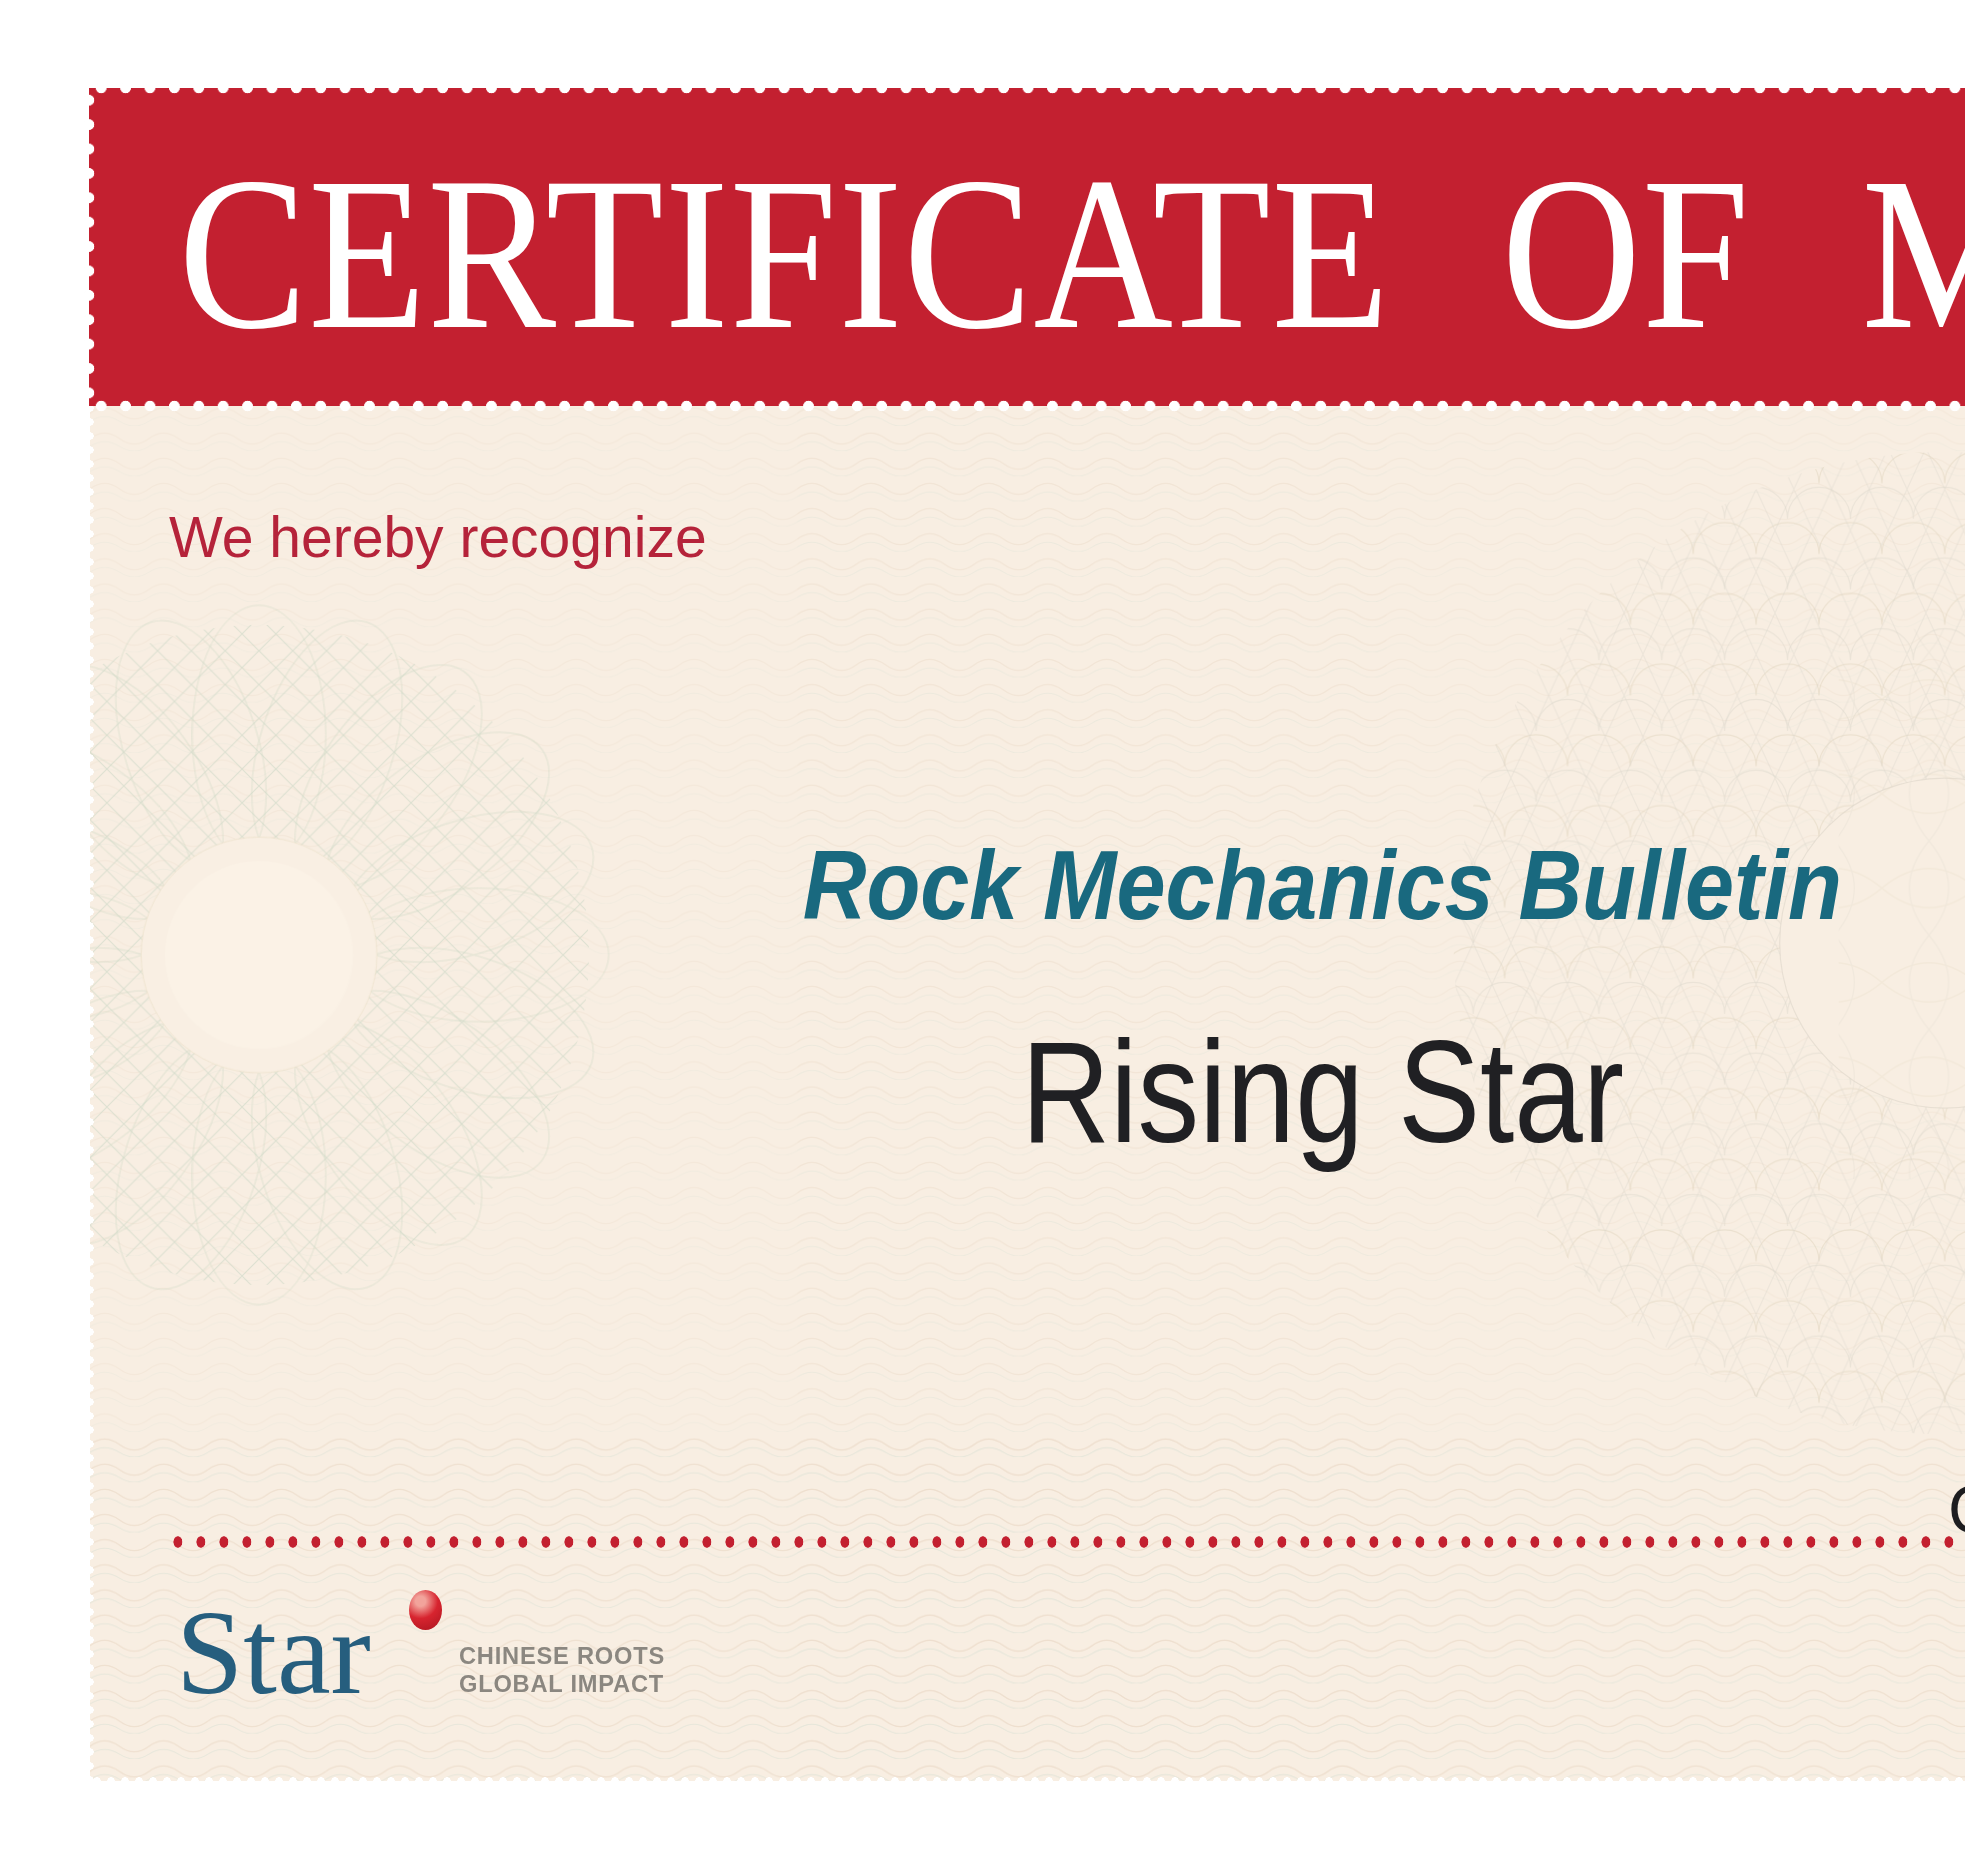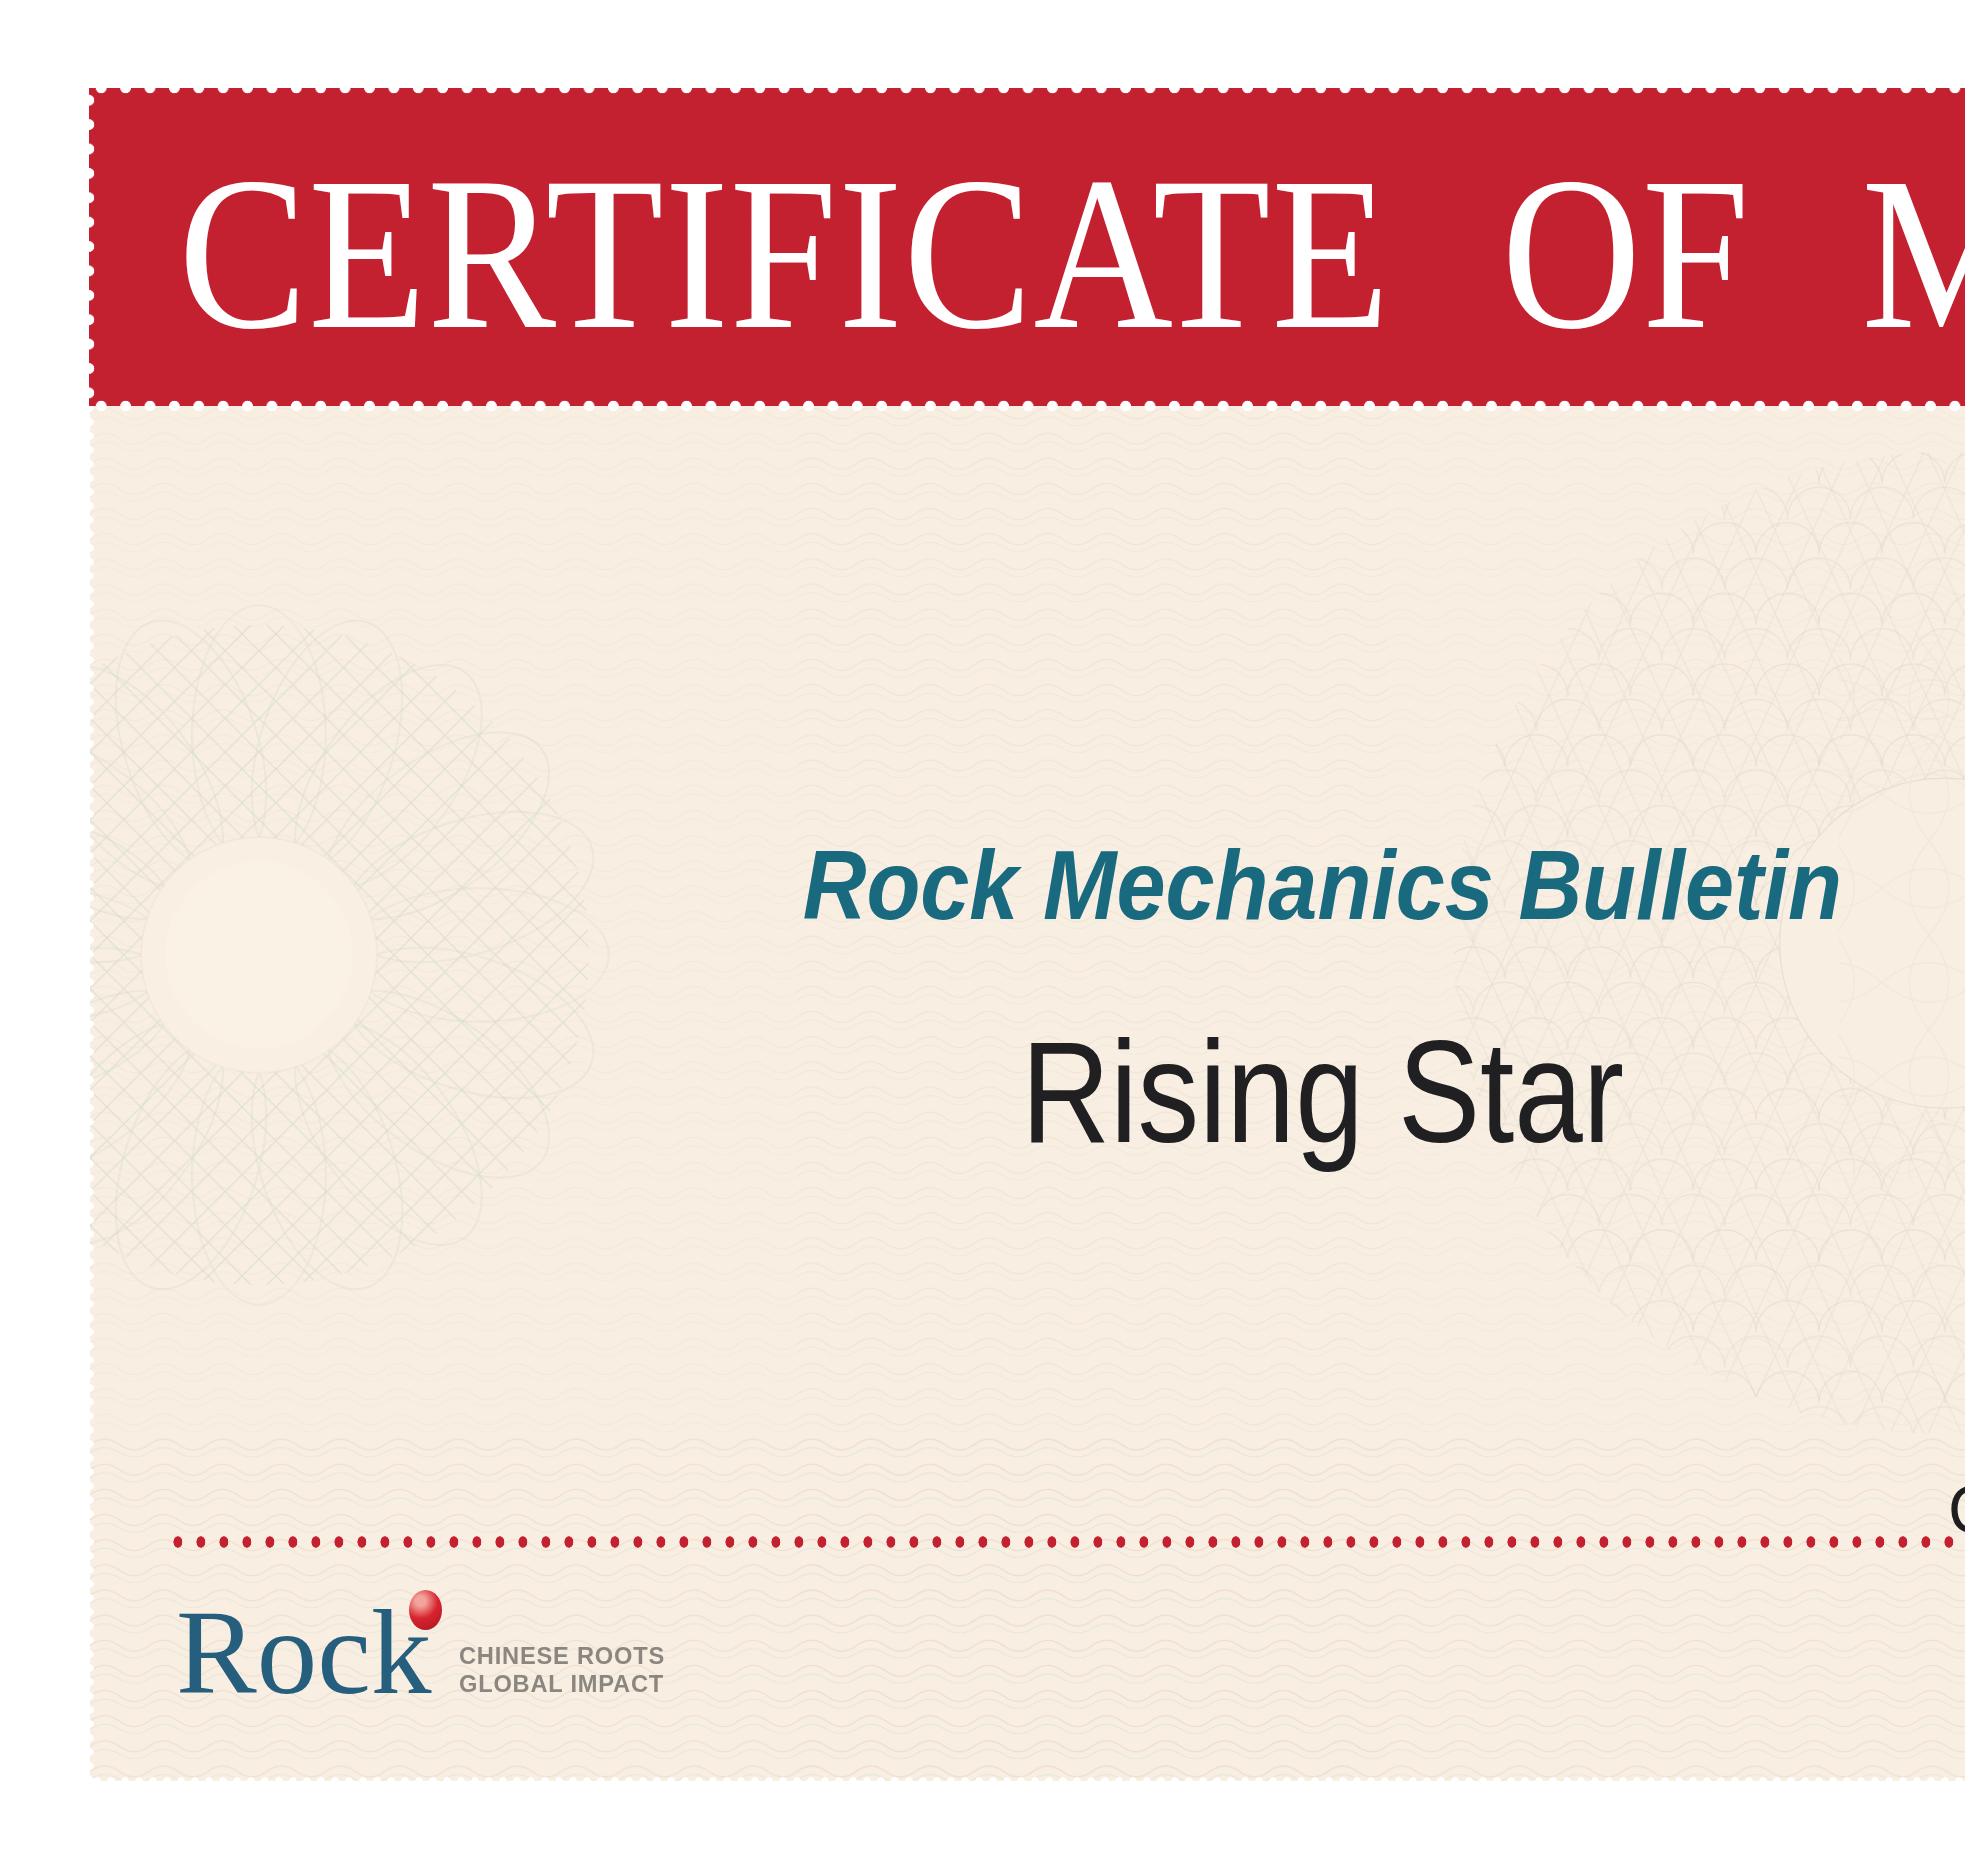--- a/index.html
+++ b/index.html
@@ -166,20 +166,21 @@
   <div class="banner">
     <div class="perf perf-top"></div>
     <div class="perf perf-bottom"></div>
     <div class="perf perf-left"></div>
 
     <div class="banner-title-wrap">
       <div class="banner-title">CERTIFICATE OF MERIT</div>
     </div>
   </div>
 
+  <div class="intro">We hereby recognize</div>
 
   <div class="journal-line">
     <span class="journal-name">Rock Mechanics Bulletin</span>
   </div>
 
   <div class="award-line">
     <span class="award">Rising Star</span>
   </div>
 
   <svg class="signature-svg" width="452" height="169" viewBox="0 0 1150 430">
@@ -197,20 +198,20 @@
     </g>
   </svg>
 
   <div class="sig-title-wrap">
     <span class="sig-title">General Manager</span>
   </div>
 
   <div class="dotline"></div>
 
   <div class="keai-logo">
-    <div class="keai-wordmark">Rock</div>
+    <div class="keai-wordmark">Star</div>
     <div class="keai-dot"></div>
     <div class="keai-tagline1">CHINESE ROOTS</div>
     <div class="keai-tagline2">GLOBAL IMPACT</div>
   </div>
 
 </div>
 
 
 </body></html>

